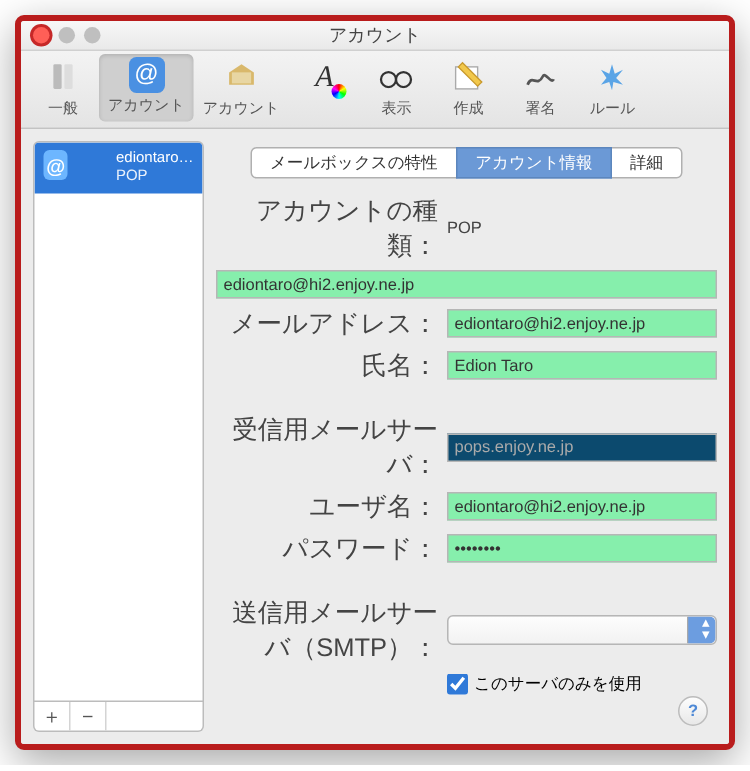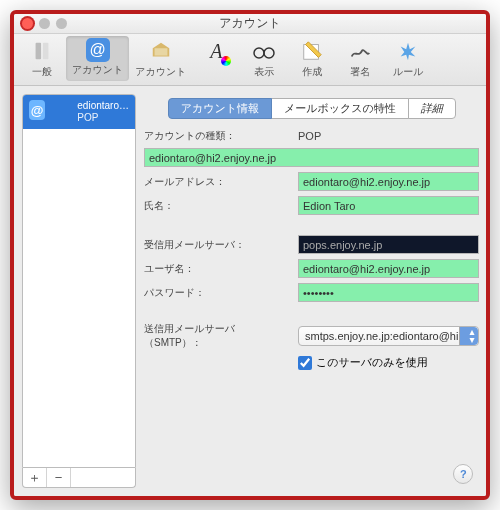--- a/index.html
+++ b/index.html
@@ -130,42 +130,43 @@
   .seg {
     font-size: 11px;
     padding: 2px 12px;
     border: 1px solid #b0b0b0;
     background: #fff;
     color: #333;
     margin-left: -1px;
     cursor: default;
   }
   .seg:first-child { border-radius: 4px 0 0 4px; margin-left: 0; }
-  .seg:last-child { border-radius: 0 4px 4px 0; font-style: italic; }
+  .seg:last-child { border-radius: 0 4px 4px 0; }
   .seg.active { background: #6b99d6; color: #fff; border-color: #5c86bd; position: relative; z-index: 1; }
   .form-rows { display: flex; flex-direction: column; gap: 5px; }
   .row {
     display: flex; align-items: center;
     gap: 6px;
   }
   .row .lbl {
     width: 148px;
-    font-size: 10px; color: #444;
+    text-align: right;
+    font-size: 17px; color: #444;
   }
   .row .val { flex: 1; }
   .text-input {
     width: 100%;
     height: 19px;
     border: 1px solid #b6b6b6;
     background: #86efac;
     font-size: 11px;
     padding: 1px 4px;
     color: #333;
   }
-  .text-input[disabled] { color: #aaa; background: #0f172a; }
+  .text-input[disabled] { color: #aaa; background: #0c4a6e; }
   .static { font-size: 11px; color: #444; }
   .chk { display: flex; align-items: center; gap: 4px; }
   .chk input { width: 14px; height: 14px; accent-color: #2f79d8; }
   .select {
     width: 100%;
     height: 20px;
     border: 1px solid #b6b6b6;
     border-radius: 4px;
     background: linear-gradient(#fdfdfd,#f2f2f2);
     font-size: 11px;
@@ -294,22 +295,22 @@
         </div>
       </div>
       <div class="sidebar-footer">
         <div class="side-btn">＋</div>
         <div class="side-btn">−</div>
       </div>
     </div>
 
     <div class="main">
       <div class="tabs">
+        <div class="seg">メールボックスの特性</div>
         <div class="seg active">アカウント情報</div>
-        <div class="seg">メールボックスの特性</div>
         <div class="seg">詳細</div>
       </div>
 
       <div class="form-rows">
         <div class="row">
           <div class="lbl">アカウントの種類：</div>
           <div class="val static">POP</div>
         </div>
         <div class="row">
           <div class="val"><input class="text-input" value="ediontaro@hi2.enjoy.ne.jp" style=""></div>
@@ -337,21 +338,20 @@
           <div class="lbl">パスワード：</div>
           <div class="val"><input class="text-input" value="••••••••" style=""></div>
         </div>
 
         <div class="sep"></div>
 
         <div class="row">
           <div class="lbl">送信用メールサーバ（SMTP）：</div>
           <div class="val">
             <div class="select">
-              <span class="sel-text">smtps.enjoy.ne.jp:ediontaro@hi</span>
               <span class="chev">▴<br>▾</span>
             </div>
           </div>
         </div>
         <div class="row">
           <div class="lbl"></div>
           <div class="val chk">
             <input type="checkbox" checked="" style="">
             <span>このサーバのみを使用</span>
           </div>

